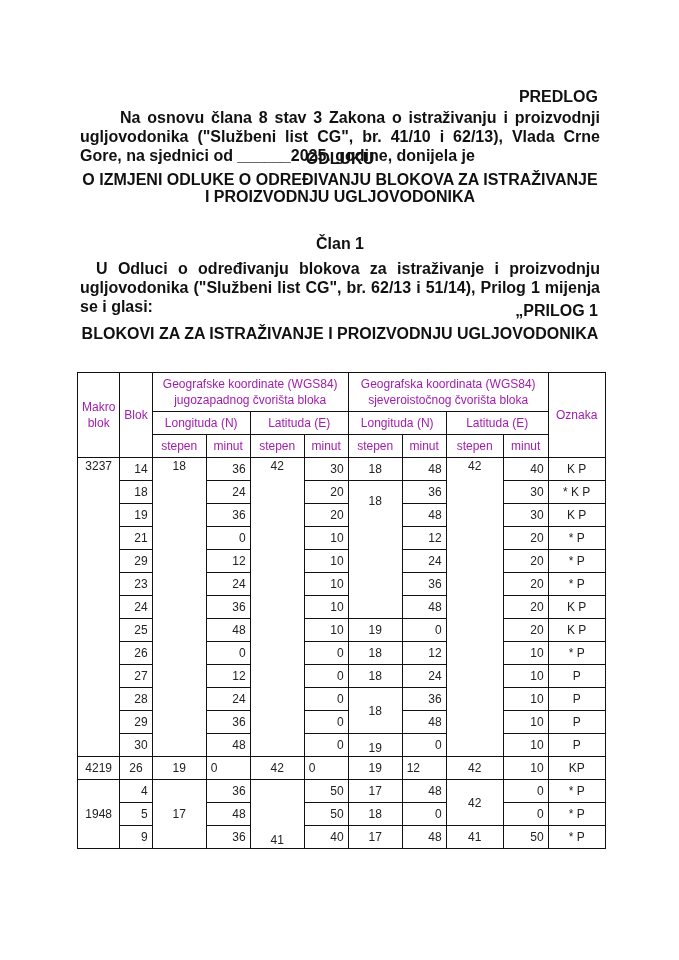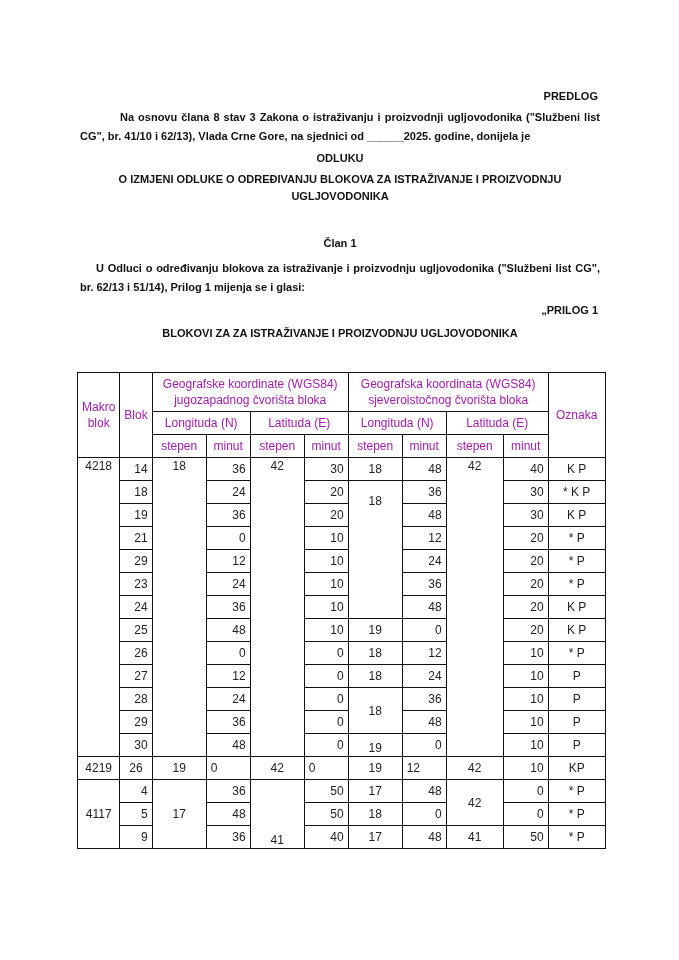--- a/index.html
+++ b/index.html
@@ -1,19 +1,19 @@
 <!DOCTYPE html>
 <html><head>
 <meta charset="utf-8">
 <style>
   html, body { margin: 0; padding: 0; background: #ffffff; }
   body { width: 679px; height: 960px; position: relative; overflow: hidden;
          font-family: "Liberation Sans", "DejaVu Sans", sans-serif; color: #111; }
   .abs { position: absolute; font-weight: bold; }
-  .txt { font-size: 11px; line-height: 19px; }
+  .txt { font-size: 16px; line-height: 19px; }
   .bold { font-weight: bold; }
   .center { text-align: center; left: 80px; width: 520px; }
   .right { text-align: right; left: 80px; width: 518px; }
   .justify { left: 80px; width: 520px; text-align: justify; }
 
   table.blk { position: absolute; left: 77px; top: 372px; border-collapse: collapse;
               table-layout: fixed; font-size: 12px; }
   table.blk td, table.blk th { border: 1px solid #111; padding: 0 4px; font-weight: normal;
               overflow: hidden; white-space: nowrap; }
   table.blk th { text-align: center; line-height: 16px; white-space: normal; color: #a21caf; }
@@ -76,21 +76,21 @@
       <th>minut</th>
       <th>stepen</th>
       <th>minut</th>
       <th>stepen</th>
       <th>minut</th>
     </tr>
   </thead>
   <tbody>
 
     <tr>
-      <td rowspan="13" class="c top">4218</td>
+      <td rowspan="13" class="c top">3237</td>
       <td class="r">14</td>
       <td rowspan="13" class="c top">18</td>
       <td class="r">36</td>
       <td rowspan="13" class="c top">42</td>
       <td class="r">30</td>
       <td class="c">18</td>
       <td class="r">48</td>
       <td rowspan="13" class="c top">42</td>
       <td class="r">40</td>
       <td class="c">K P</td>
@@ -206,21 +206,21 @@
       <td class="c">42</td>
       <td style="text-align:left;">0</td>
       <td class="c">19</td>
       <td style="text-align:left;">12</td>
       <td class="c">42</td>
       <td class="r">10</td>
       <td class="c">KP</td>
     </tr>
 
     <tr>
-      <td rowspan="3" class="c">4117</td>
+      <td rowspan="3" class="c">1948</td>
       <td class="r">4</td>
       <td rowspan="3" class="c">17</td>
       <td class="r">36</td>
       <td rowspan="3" class="c bot">41</td>
       <td class="r">50</td>
       <td class="c">17</td>
       <td class="r">48</td>
       <td rowspan="2" class="c">42</td>
       <td class="r">0</td>
       <td class="c">* P</td>

